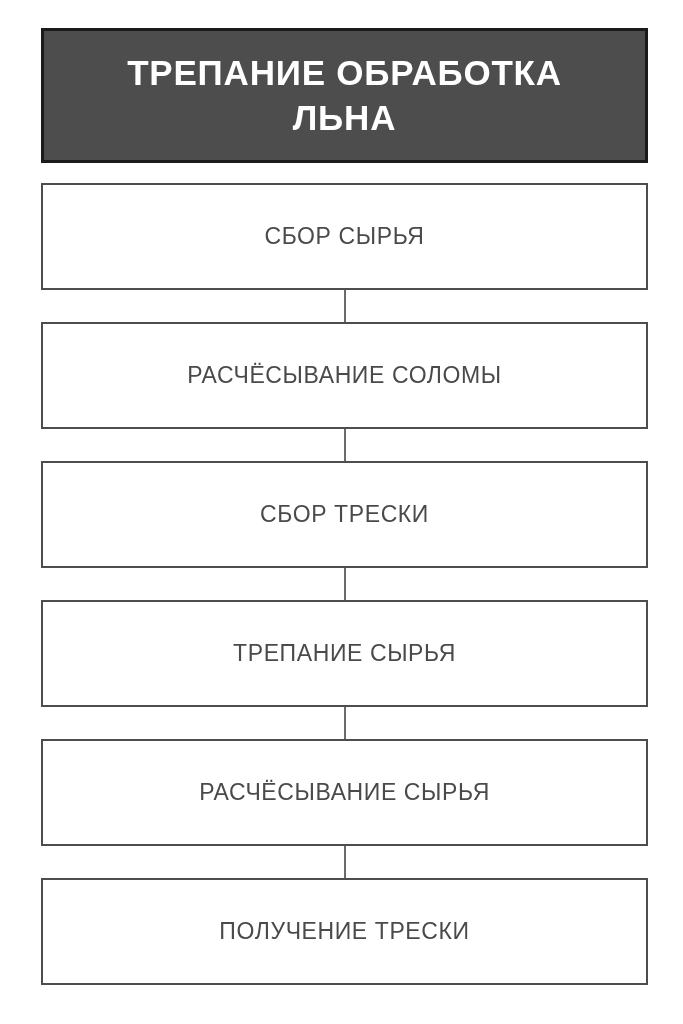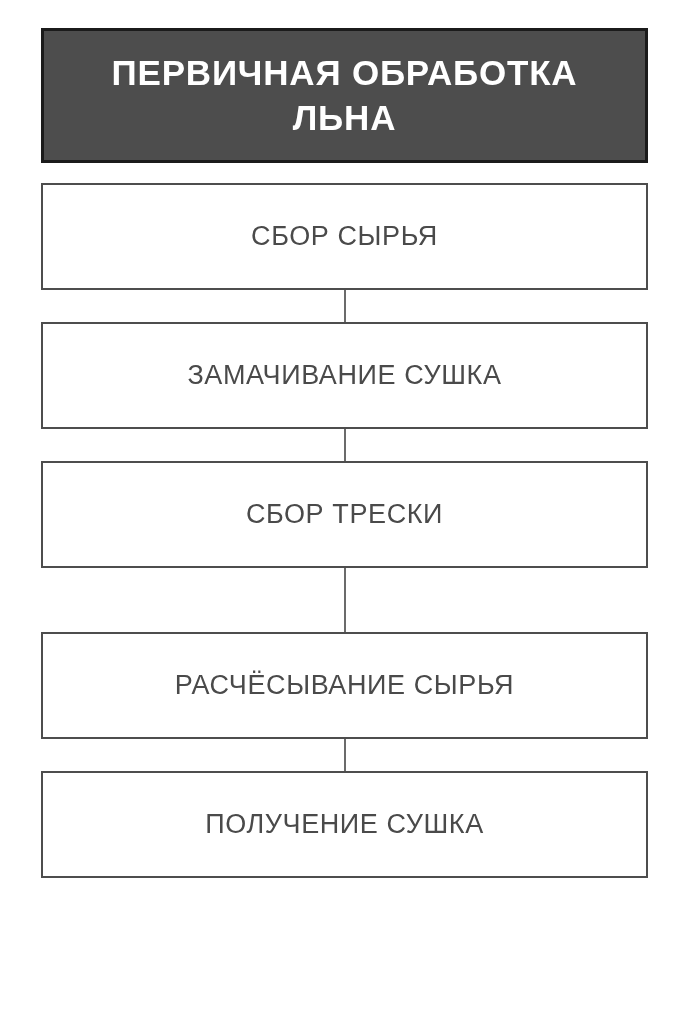--- a/index.html
+++ b/index.html
@@ -64,21 +64,21 @@
     height: 107px;
     background: #ffffff;
     border: 2px solid #4d4d4d;
     display: flex;
     align-items: center;
     justify-content: center;
     text-align: center;
   }
   .step-label {
     color: #4a4a4a;
-    font-size: 27px;
+    font-size: 23px;
     font-weight: 400;
     letter-spacing: 0.6px;
     line-height: 1.2;
     padding: 0 16px;
   }
 
   
   .connector-gap {
     position: relative;
     height: 32px;
@@ -92,71 +92,76 @@
     height: 32px;
     background: #6b6b6b;
   }
 </style>
 </head>
 <body>
 
 <div id="flowchart-page">
 
   <div class="header-box">
-    <div class="header-label">ПЕРВИЧНАЯ ОБРАБОТКА
+    <div class="header-label">ТРЕПАНИЕ ОБРАБОТКА
 ЛЬНА</div>
   </div>
 
   <div class="step-stack">
 
     <div class="step-row">
       <div class="step-box">
         <div class="step-label">СБОР СЫРЬЯ</div>
       </div>
     </div>
 
     <div class="connector-gap">
       <div class="connector-line"></div>
     </div>
 
     <div class="step-row">
       <div class="step-box">
-        <div class="step-label">ЗАМАЧИВАНИЕ СУШКА</div>
+        <div class="step-label">РАСЧЁСЫВАНИЕ СОЛОМЫ</div>
       </div>
     </div>
 
     <div class="connector-gap">
       <div class="connector-line"></div>
     </div>
 
     <div class="step-row">
       <div class="step-box">
         <div class="step-label">СБОР ТРЕСКИ</div>
       </div>
     </div>
 
     <div class="connector-gap">
       <div class="connector-line"></div>
     </div>
 
+    <div class="step-row">
+      <div class="step-box">
+        <div class="step-label">ТРЕПАНИЕ СЫРЬЯ</div>
+      </div>
+    </div>
 
     <div class="connector-gap">
       <div class="connector-line"></div>
     </div>
 
     <div class="step-row">
       <div class="step-box">
         <div class="step-label">РАСЧЁСЫВАНИЕ СЫРЬЯ</div>
       </div>
     </div>
 
     <div class="connector-gap">
       <div class="connector-line"></div>
     </div>
 
     <div class="step-row">
       <div class="step-box">
-        <div class="step-label">ПОЛУЧЕНИЕ СУШКА</div>
+        <div class="step-label">ПОЛУЧЕНИЕ ТРЕСКИ</div>
       </div>
     </div>
 
   </div>
 </div>
 
 </body></html>

